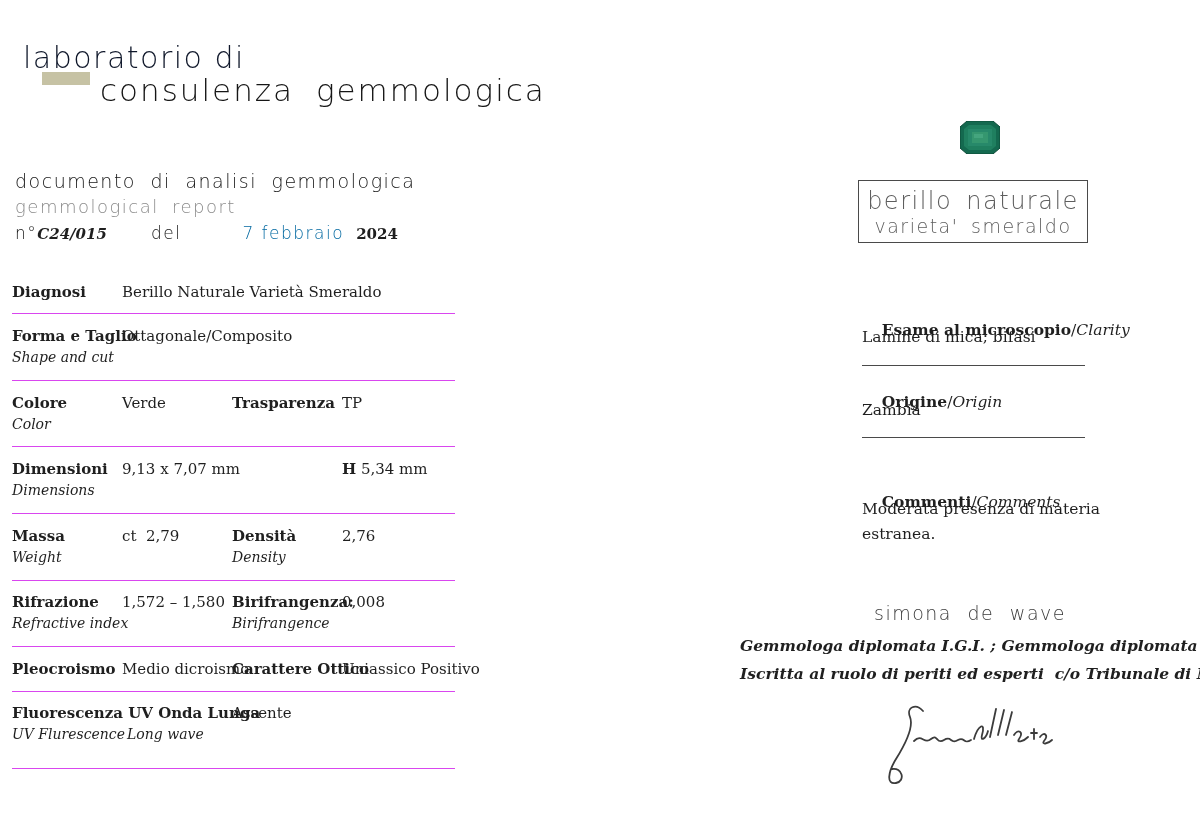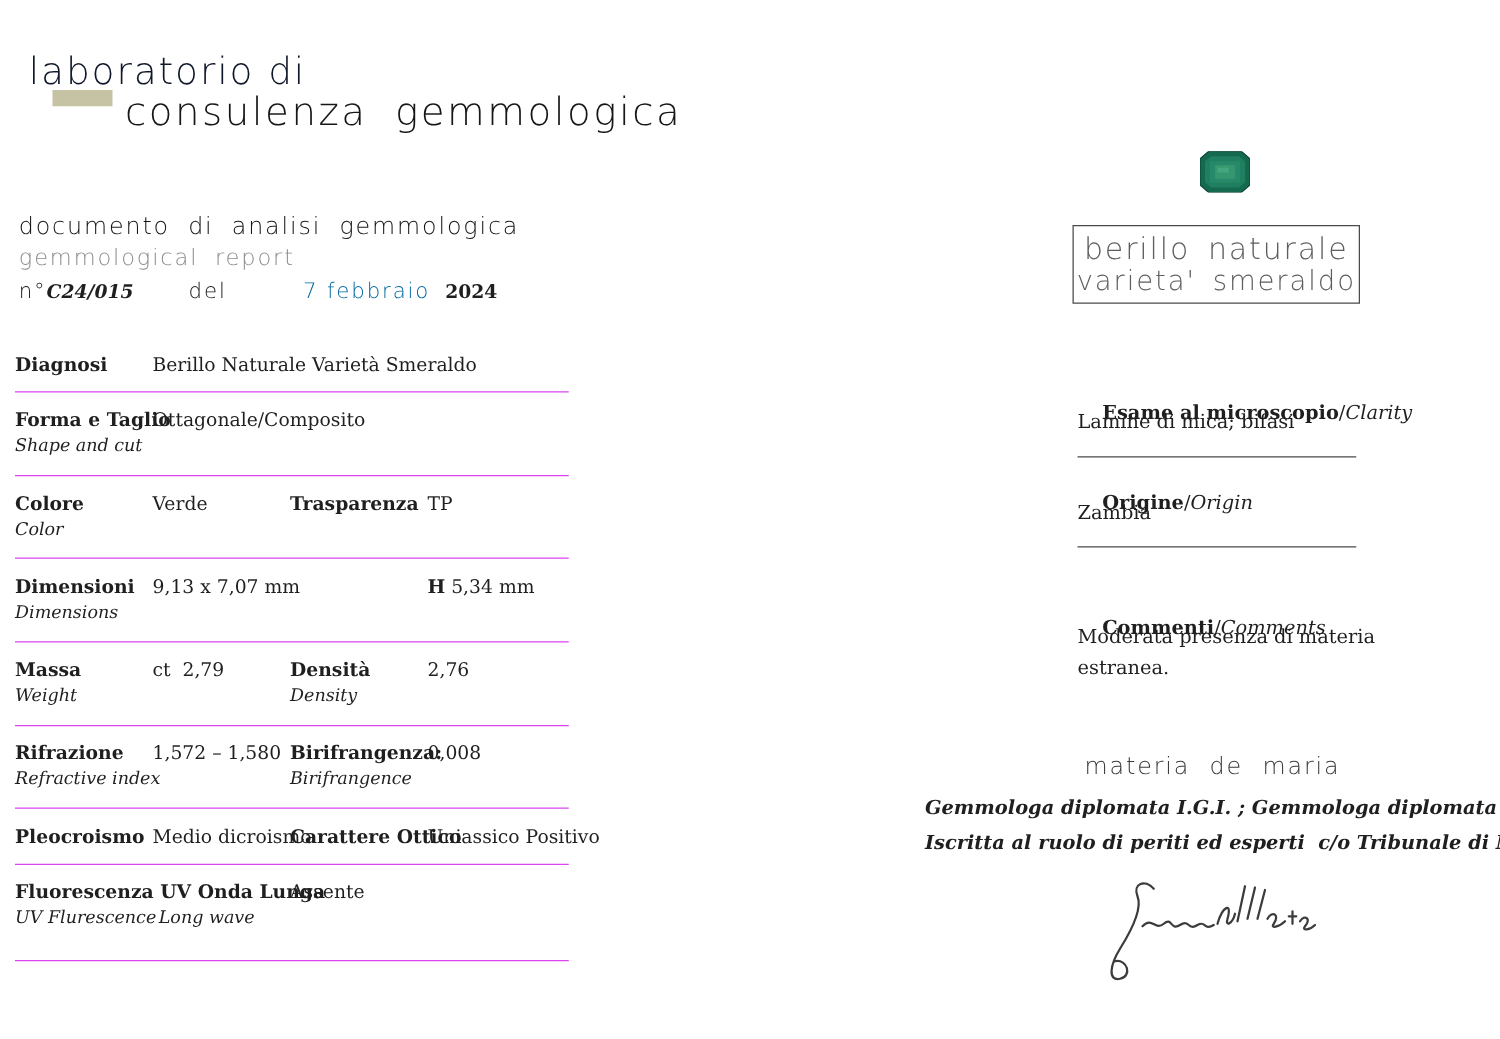--- a/index.html
+++ b/index.html
@@ -102,42 +102,42 @@
       <polygon points="9,4 31,4 36,8 36,25 31,29 9,29 4,25 4,8" fill="#1f7f5f"></polygon>
       <rect x="8" y="8" width="24" height="17" fill="#27896a"></rect>
       <rect x="12" y="11" width="16" height="11" fill="#35976f"></rect>
       <rect x="14" y="13" width="9" height="4" fill="#49a982" opacity="0.8"></rect>
     </svg>
   </div>
 
   <div class="abs" style="left:858px;top:180px;width:228px;height:61px;border:1px solid #4a4a4a;
               display:flex;flex-direction:column;align-items:center;justify-content:center;">
     <div class="st" style="font-size:24px;color:#5e5e5e;word-spacing:5px;">berillo naturale</div>
-    <div class="st" style="font-size:22px;color:#5e5e5e;word-spacing:5px;">varieta' smeraldo</div>
+    <div class="st" style="font-size:19px;color:#5e5e5e;word-spacing:5px;">varieta' smeraldo</div>
   </div>
 
   <div class="abs rtext" style="left:862px;top:302px;">
     <span class="b">Esame al microscopio</span><span>/</span><span class="i">Clarity</span>
   </div>
   <div class="abs rtext" style="left:862px;top:328px;">Lamine di mica; bifasi</div>
   <div class="rrule" style="left:862px;top:365px;width:223px;"></div>
 
   <div class="abs rtext" style="left:862px;top:374px;">
     <span class="b">Origine</span><span>/</span><span class="i">Origin</span>
   </div>
   <div class="abs rtext" style="left:862px;top:401px;">Zambia</div>
   <div class="rrule" style="left:862px;top:437px;width:223px;"></div>
 
   <div class="abs rtext" style="left:862px;top:500px;">Moderata presenza di materia</div>
   <div class="abs rtext" style="left:862px;top:474px;">
     <span class="b">Commenti</span><span>/</span><span class="i">Comments</span>
   </div>
   <div class="abs rtext" style="left:862px;top:525px;">estranea.</div>
 
-  <div class="abs st" style="left:775px;top:602px;width:390px;text-align:center;font-size:19px;color:#3a3a3a;word-spacing:8px;">materia de maria</div>
+  <div class="abs st" style="left:775px;top:602px;width:390px;text-align:center;font-size:19px;color:#3a3a3a;word-spacing:8px;">simona de wave</div>
   <div class="abs serif i" style="left:740px;top:636px;width:460px;text-align:center;font-size:15.5px;font-weight:600;">Gemmologa diplomata I.G.I. ; Gemmologa diplomata F.E.E.G.</div>
   <div class="abs serif i" style="left:740px;top:664px;width:460px;text-align:center;font-size:15.5px;font-weight:600;">Iscritta al ruolo di periti ed esperti  c/o Tribunale di Napoli n°777</div>
 
   <div class="abs" style="left:868px;top:695px;width:200px;height:95px;">
     <svg width="200" height="95" viewBox="0 0 200 95">
       <g fill="none" stroke="#3c3c3c" stroke-width="1.8" stroke-linecap="round">
         <path d="M55 16 C48 8 38 12 42 22 C46 32 38 48 28 64 C20 77 18 90 28 88 C38 86 34 72 24 74"></path>
         <path d="M46 46 C54 38 56 50 63 44 C70 38 68 50 76 45 C84 40 82 50 90 45 C97 41 95 50 103 45"></path>
         <path d="M106 44 C110 30 118 26 114 40 C112 47 118 44 120 36"></path>
         <path d="M122 42 L128 14 M130 40 L136 15 M138 40 L144 17"></path>

